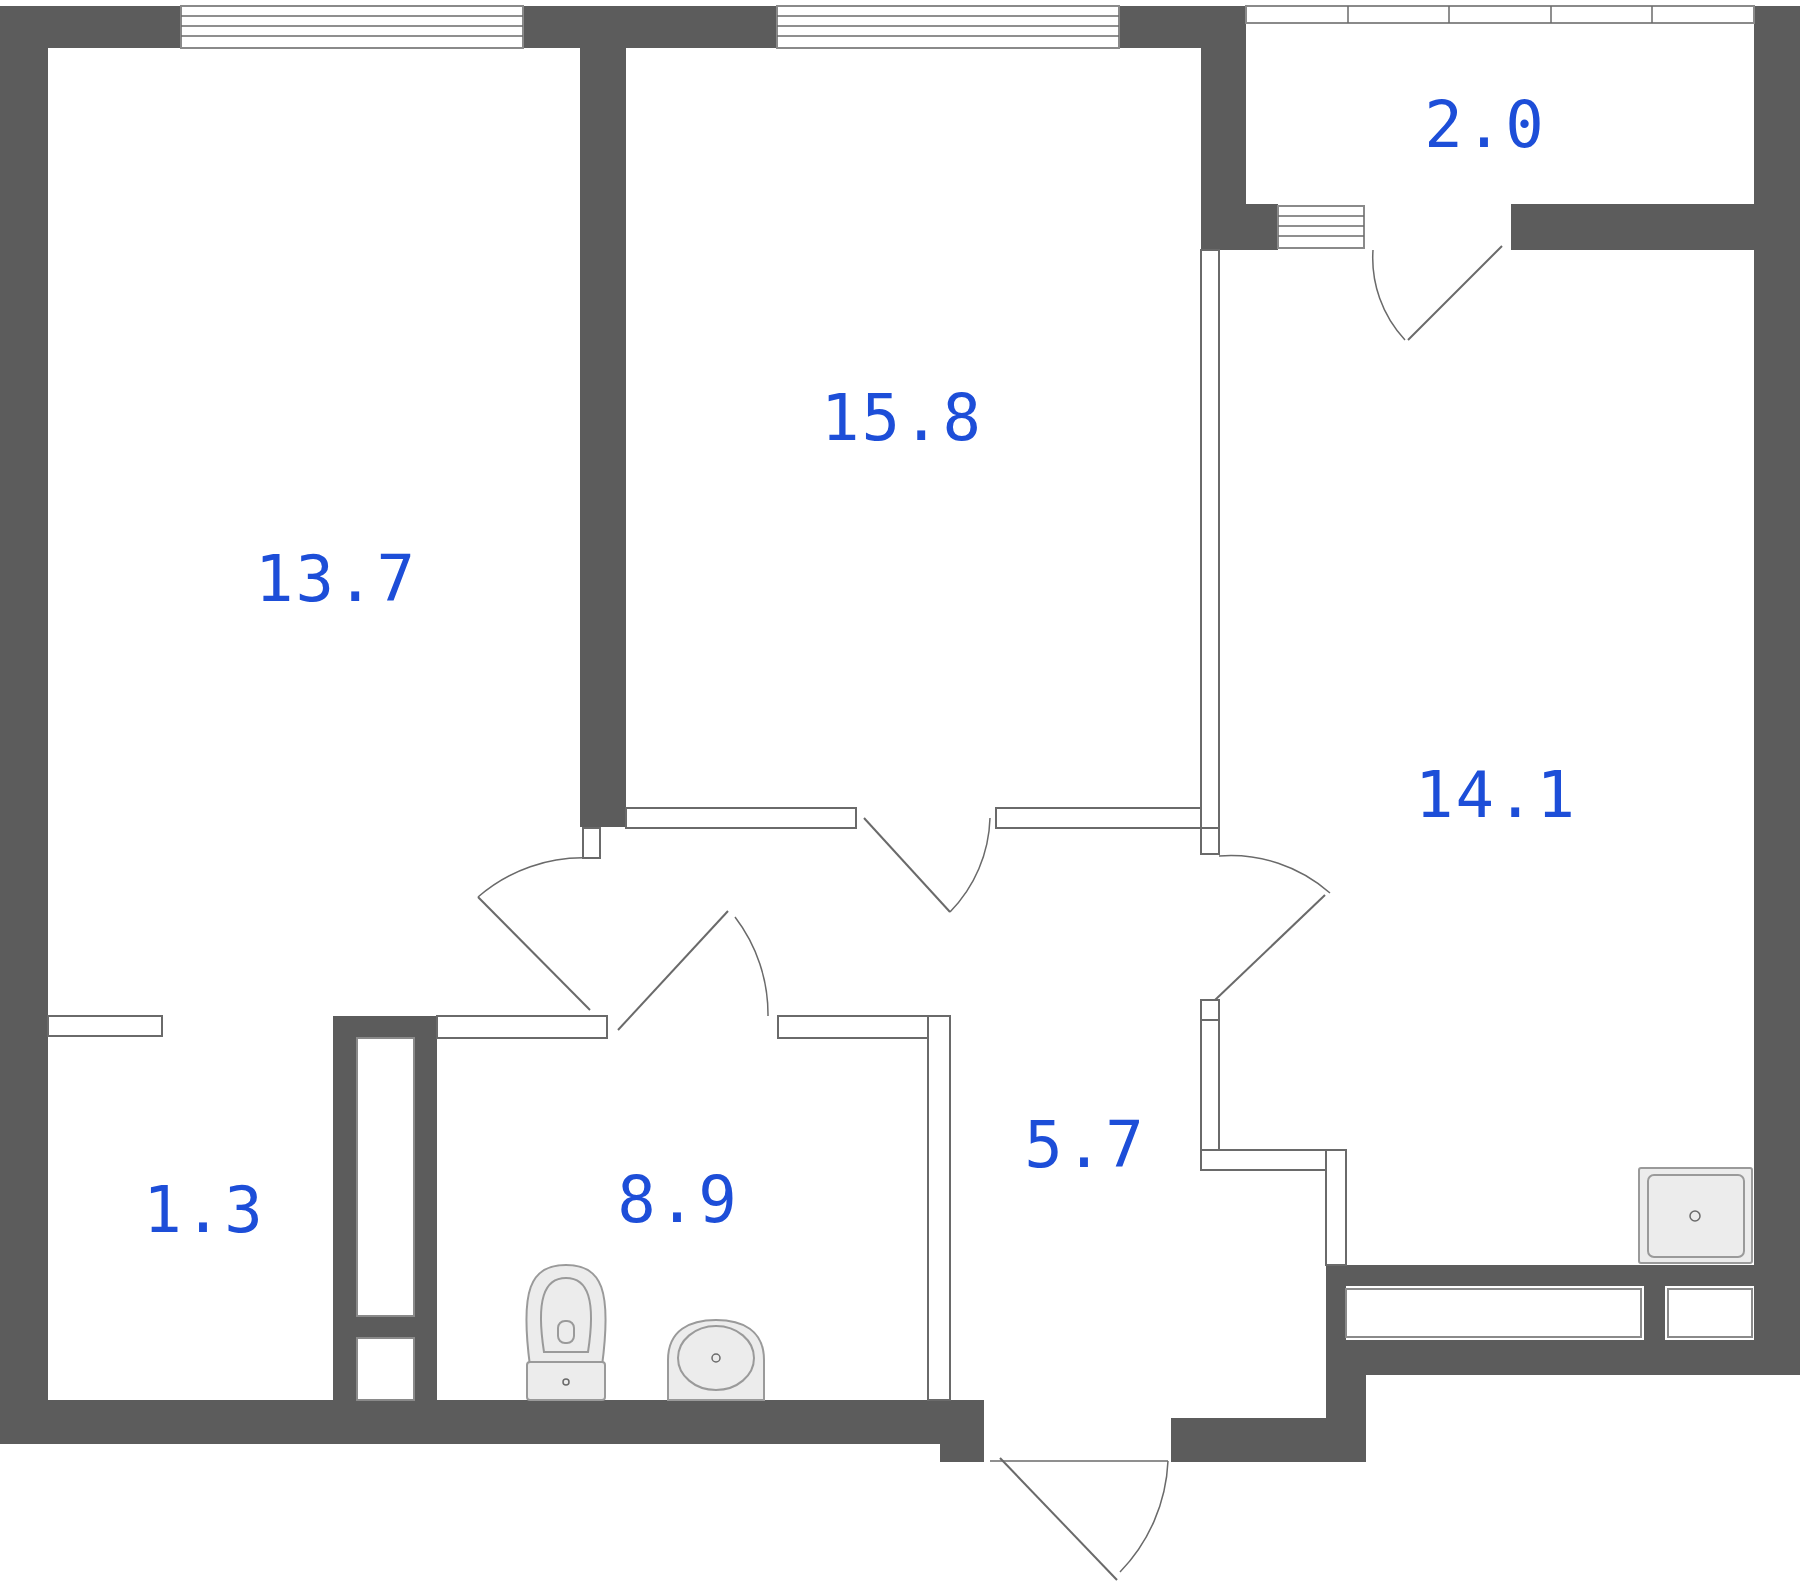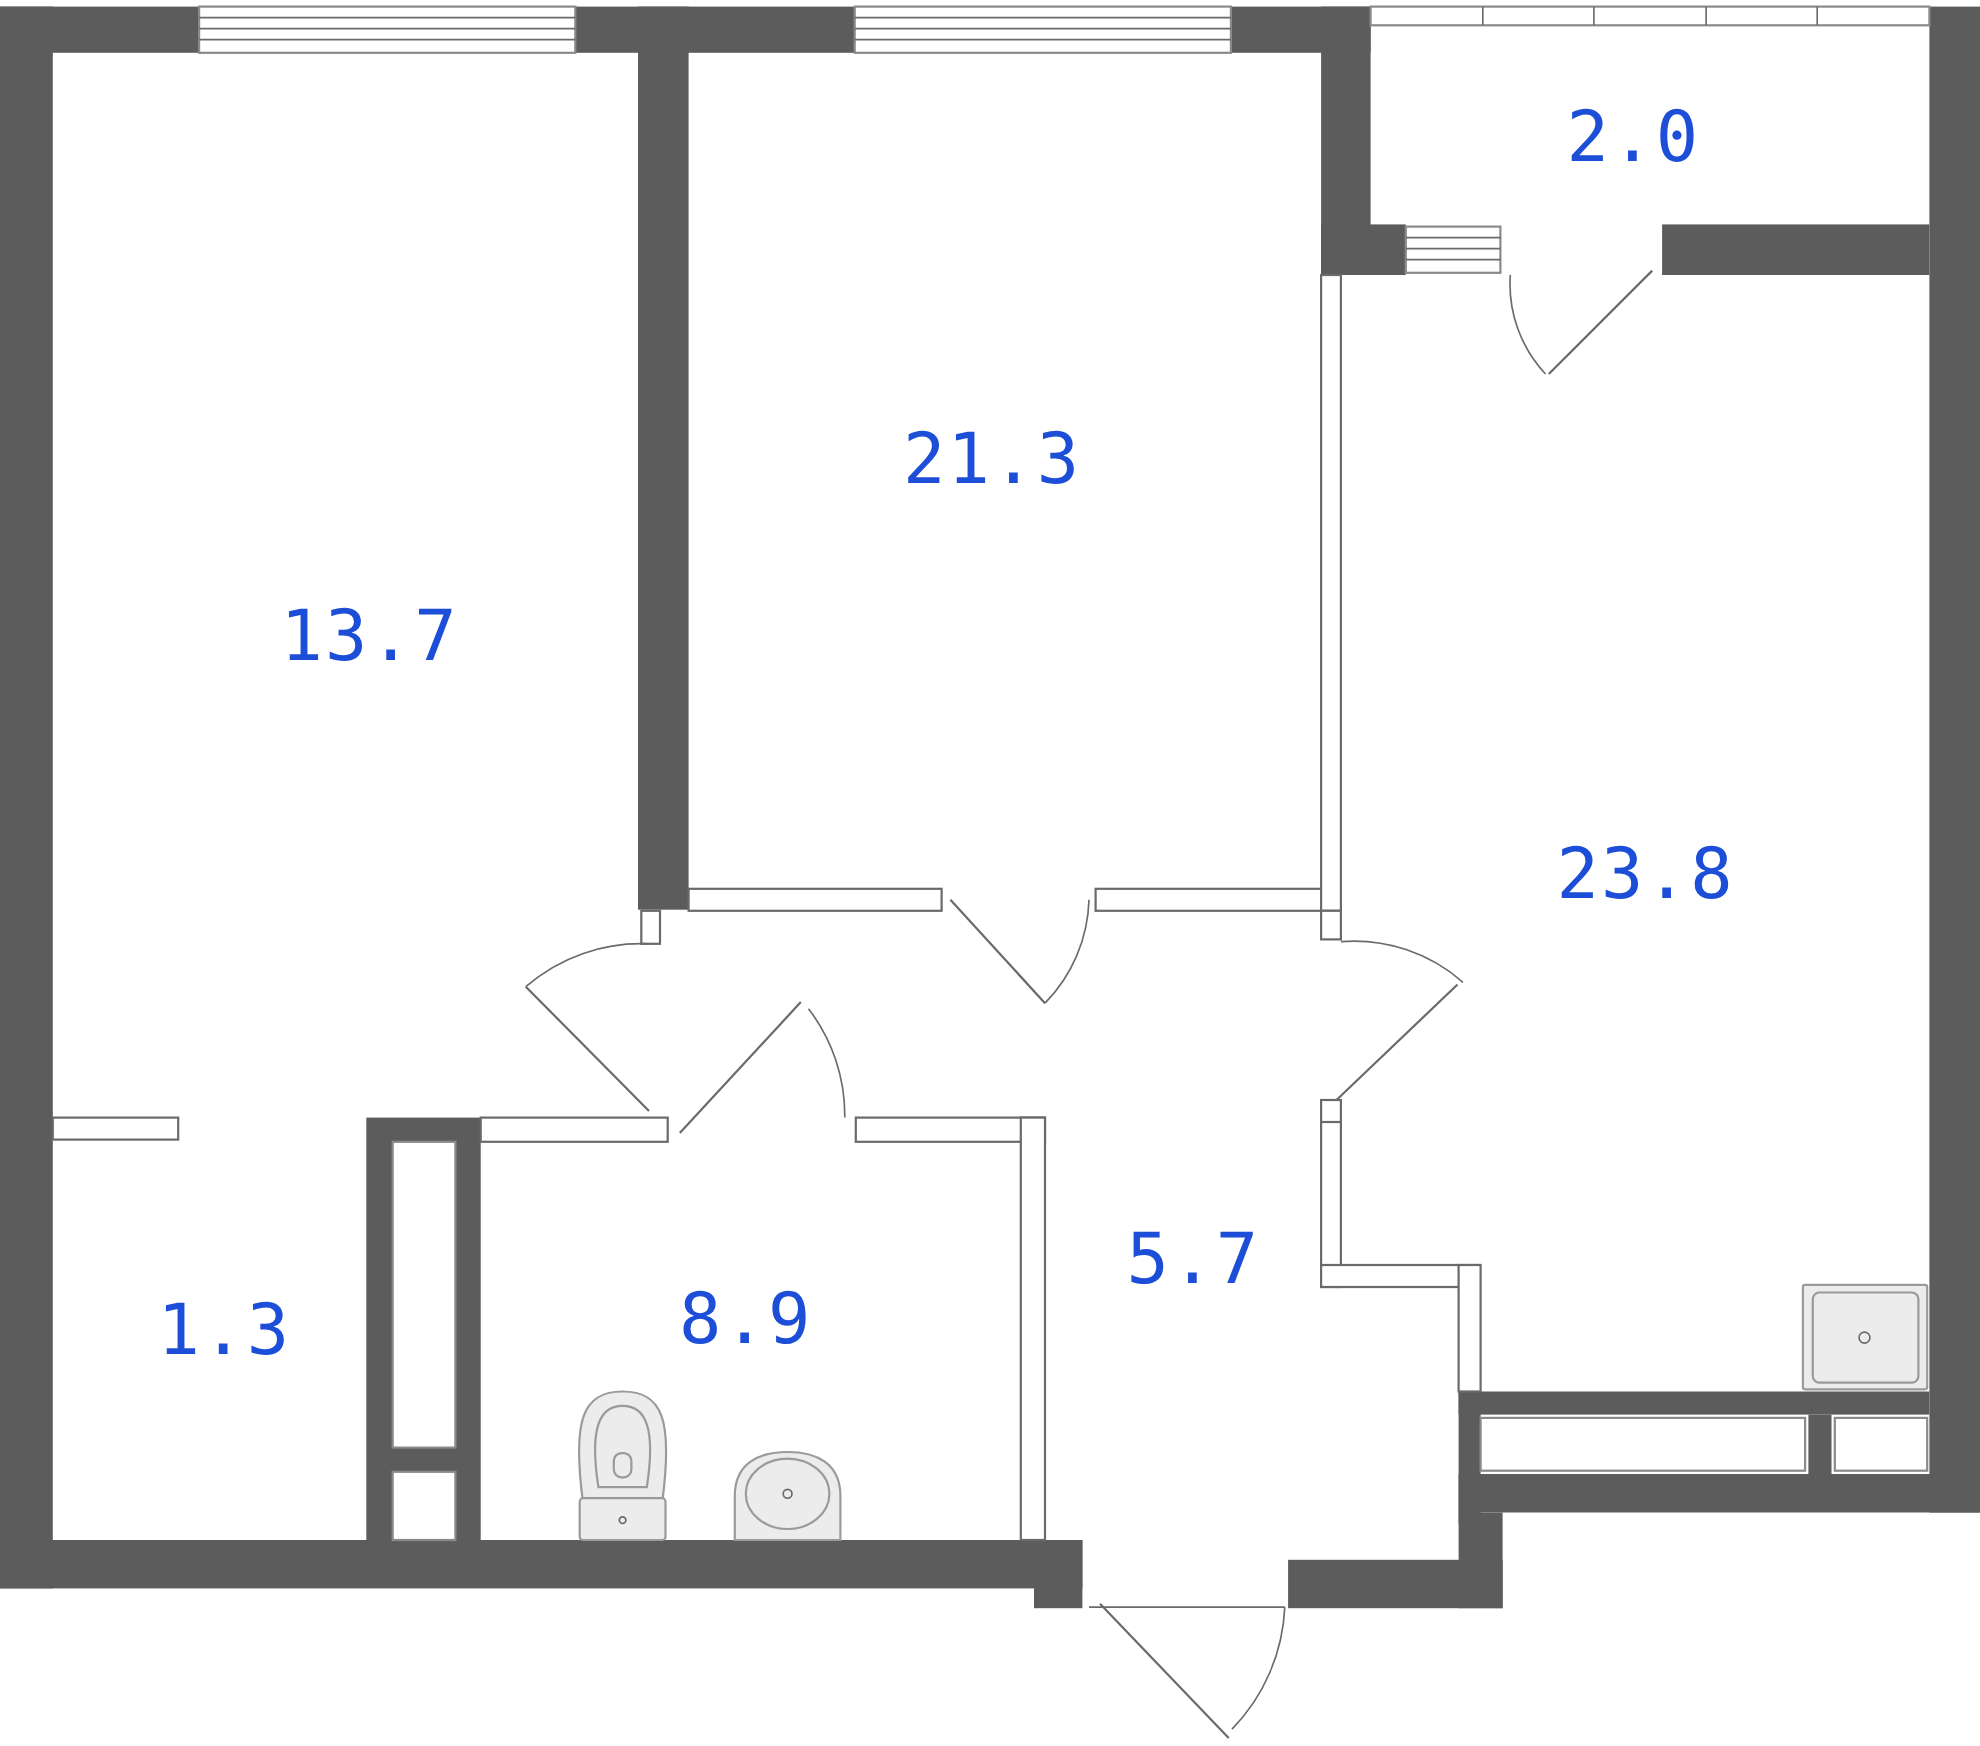--- a/index.html
+++ b/index.html
@@ -150,18 +150,18 @@
     </g>
     <g>
       <rect class="fixture" x="1639" y="1168" width="113" height="95" rx="2"></rect>
       <rect class="fixture" x="1648" y="1175" width="96" height="82" rx="6"></rect>
       <circle class="thin" cx="1695" cy="1216" r="5"></circle>
     </g>
   </g>
 </svg>
 
 <div class="area-label" style="left:320px;top:579px;margin-left:16px;">13.7</div>
-<div class="area-label" style="left:902px;top:418px;">21.3</div>
+<div class="area-label" style="left:902px;top:418px;">15.8</div>
 <div class="area-label" style="left:1485px;top:125px;">2.0</div>
-<div class="area-label" style="left:1496px;top:795px;">23.8</div>
+<div class="area-label" style="left:1496px;top:795px;">14.1</div>
 <div class="area-label" style="left:1085px;top:1145px;">5.7</div>
 <div class="area-label" style="left:204px;top:1210px;">1.3</div>
 <div class="area-label" style="left:678px;top:1200px;">8.9</div>
 
 </body></html>

